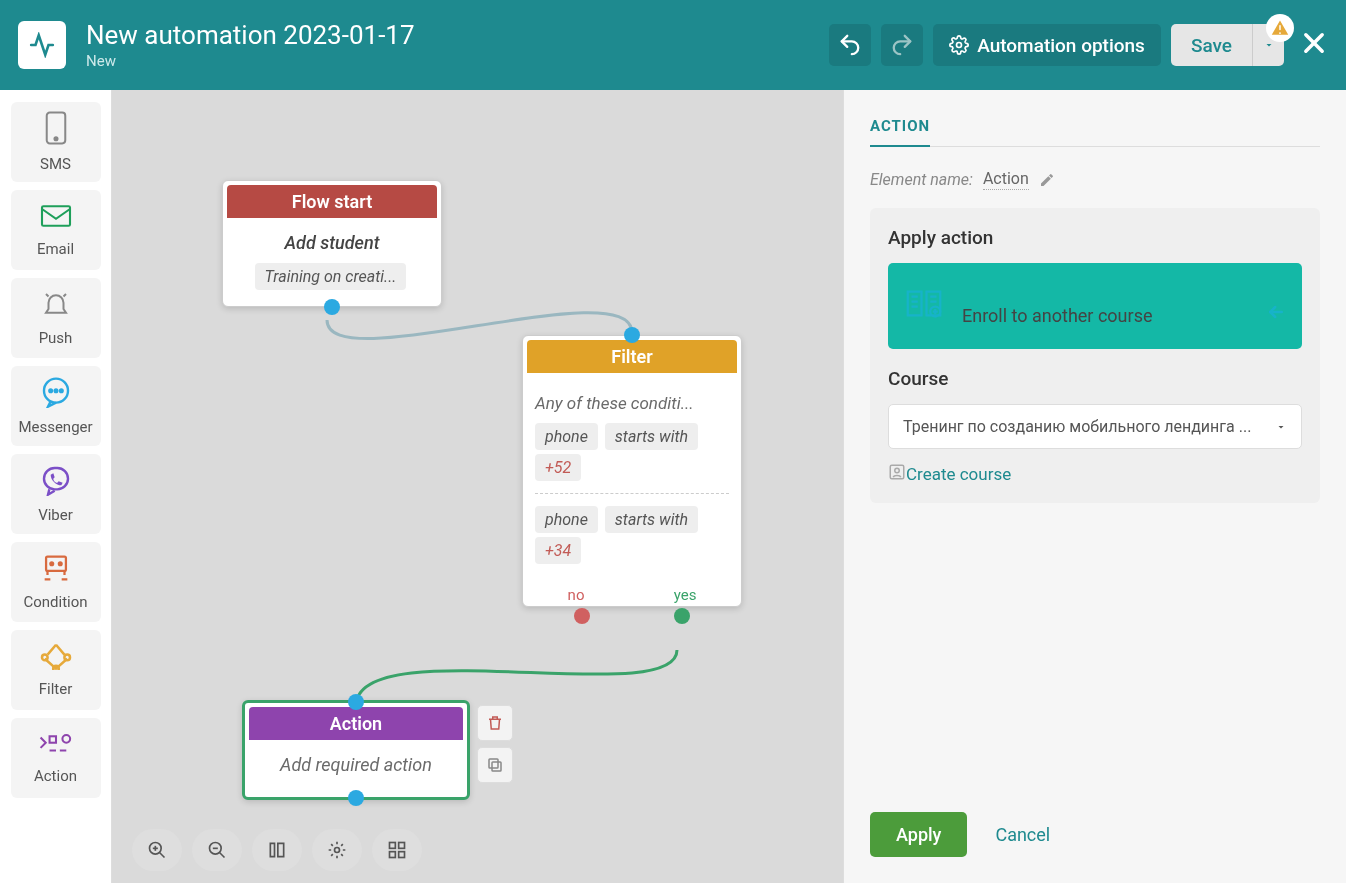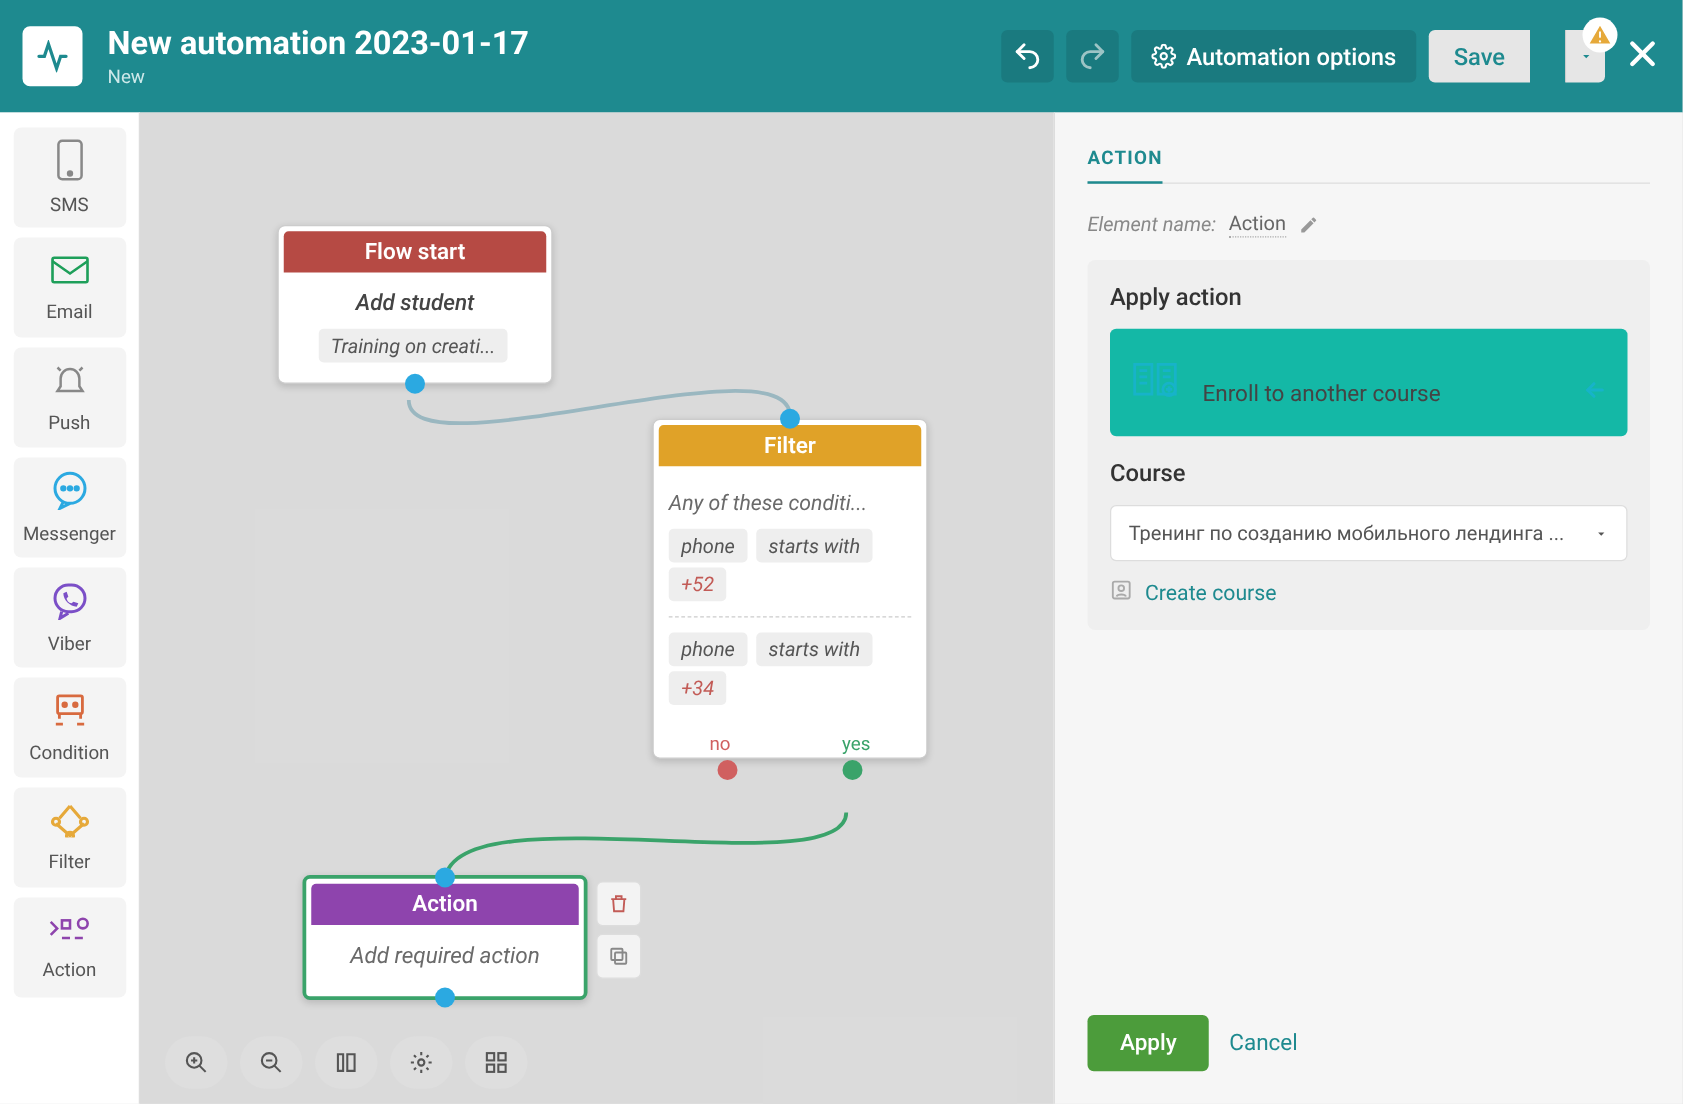--- a/index.html
+++ b/index.html
@@ -23,21 +23,21 @@
     position: relative;
   }
   .app-icon {
     width: 48px; height: 48px;
     background: #fff;
     border-radius: 6px;
     display: flex; align-items: center; justify-content: center;
     color: #1e8a8f;
     margin-right: 20px;
   }
-  .header-titles h1 { font-size: 26px; font-weight: 700; color: #fff; }
+  .header-titles h1 { font-size: 26px; font-weight: 400; color: #fff; }
   .header-titles .status { font-size: 15px; color: #cde9ea; margin-top: 2px; }
   .header-actions {
     margin-left: auto;
     display: flex;
     align-items: center;
     gap: 10px;
   }
   .icon-btn {
     width: 42px; height: 42px;
     background: #1a7a7f;
@@ -46,21 +46,21 @@
     color: #9cc4c5;
   }
   .icon-btn.enabled { color: #fff; }
   .automation-opts {
     display: flex; align-items: center; gap: 8px;
     background: #1a7a7f;
     color: #fff; font-size: 19px; font-weight: 500;
     padding: 0 16px; height: 42px;
     border-radius: 5px;
   }
-  .save-group { display: flex; gap: 28px; }
+  .save-group { display: flex; }
   .save-btn {
     background: #e6e6e6; color: #1e8a8f;
     font-size: 19px; font-weight: 500;
     padding: 0 20px; height: 42px;
     border-radius: 5px 0 0 5px;
     display: flex; align-items: center;
   }
   .save-caret {
     background: #e6e6e6; color: #1e8a8f;
     width: 32px; height: 42px;
@@ -270,28 +270,28 @@
     background: #fff;
     border: 1px solid #ddd;
     border-radius: 5px;
     padding: 12px 14px;
     display: flex; align-items: center; gap: 10px;
     font-size: 16px; color: #555;
     margin-bottom: 14px;
   }
   .course-select .val { flex: 1; white-space: nowrap; overflow: hidden; text-overflow: ellipsis; }
   .create-course {
-    display: flex; align-items: center; gap: 10px;
+    display: flex; align-items: center; 
     color: #1e8a8f; font-size: 17px;
   }
   .create-course .cicon { color: #aaa; }
 
   .panel-footer {
     padding: 18px 26px 26px;
-    display: flex; align-items: center; gap: 16px;
+    display: flex; align-items: center; gap: 28px;
   }
   .apply-btn {
     background: #4c9c3b; color: #fff;
     font-size: 18px; font-weight: 500;
     padding: 12px 26px;
     border-radius: 5px;
   }
   .cancel-btn {
     background: none;
     color: #1e8a8f; font-size: 18px;

